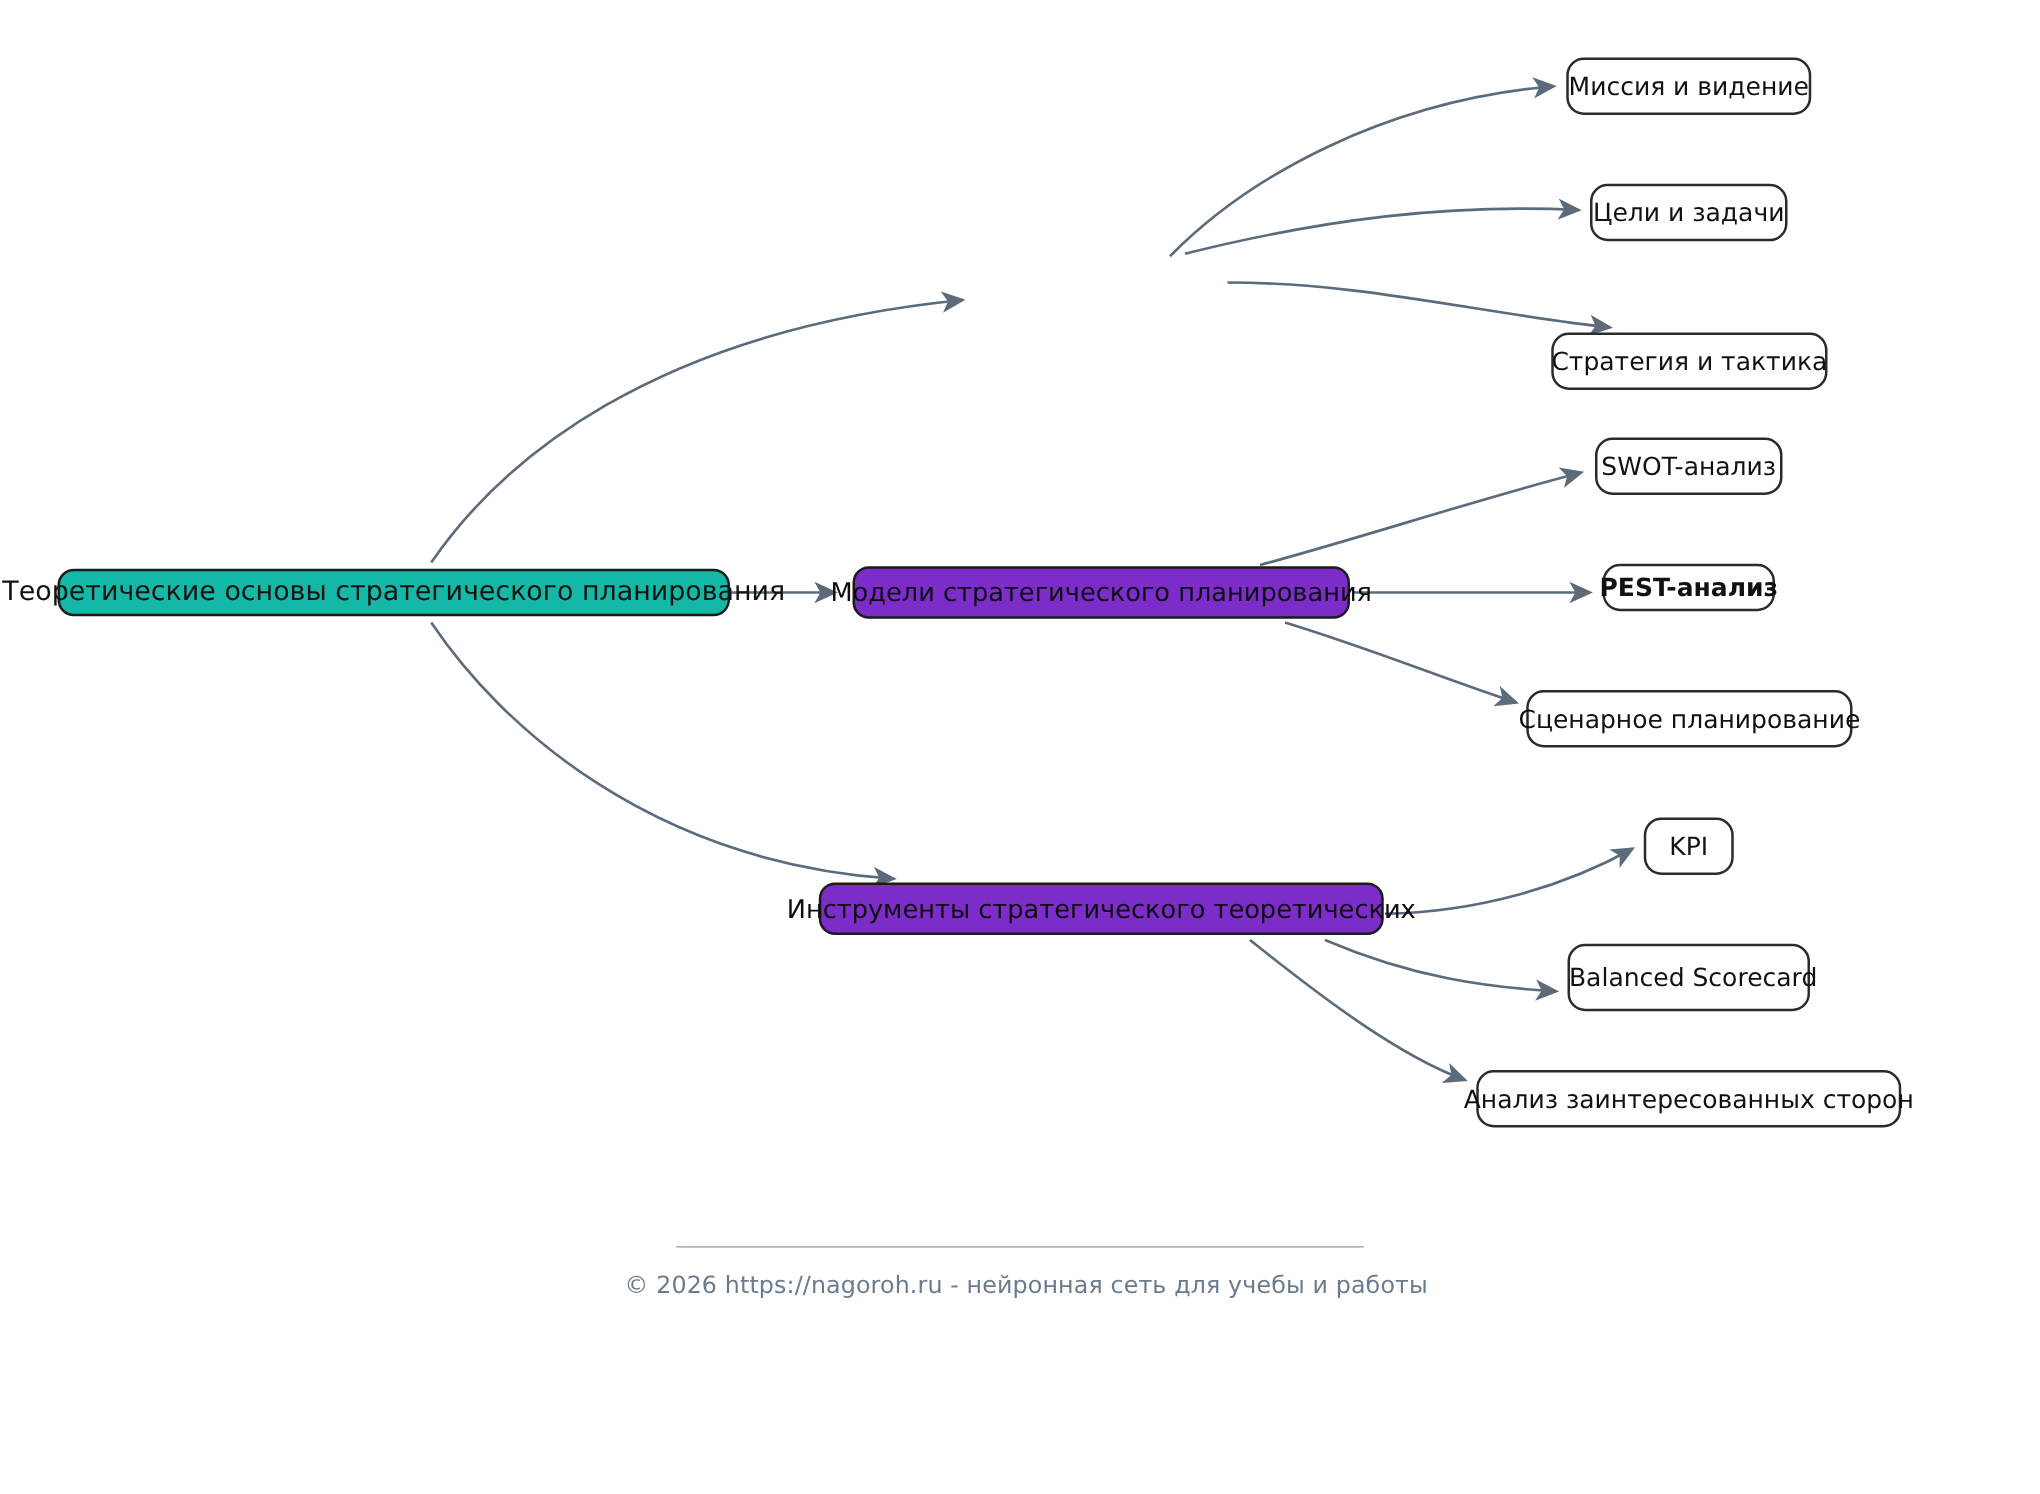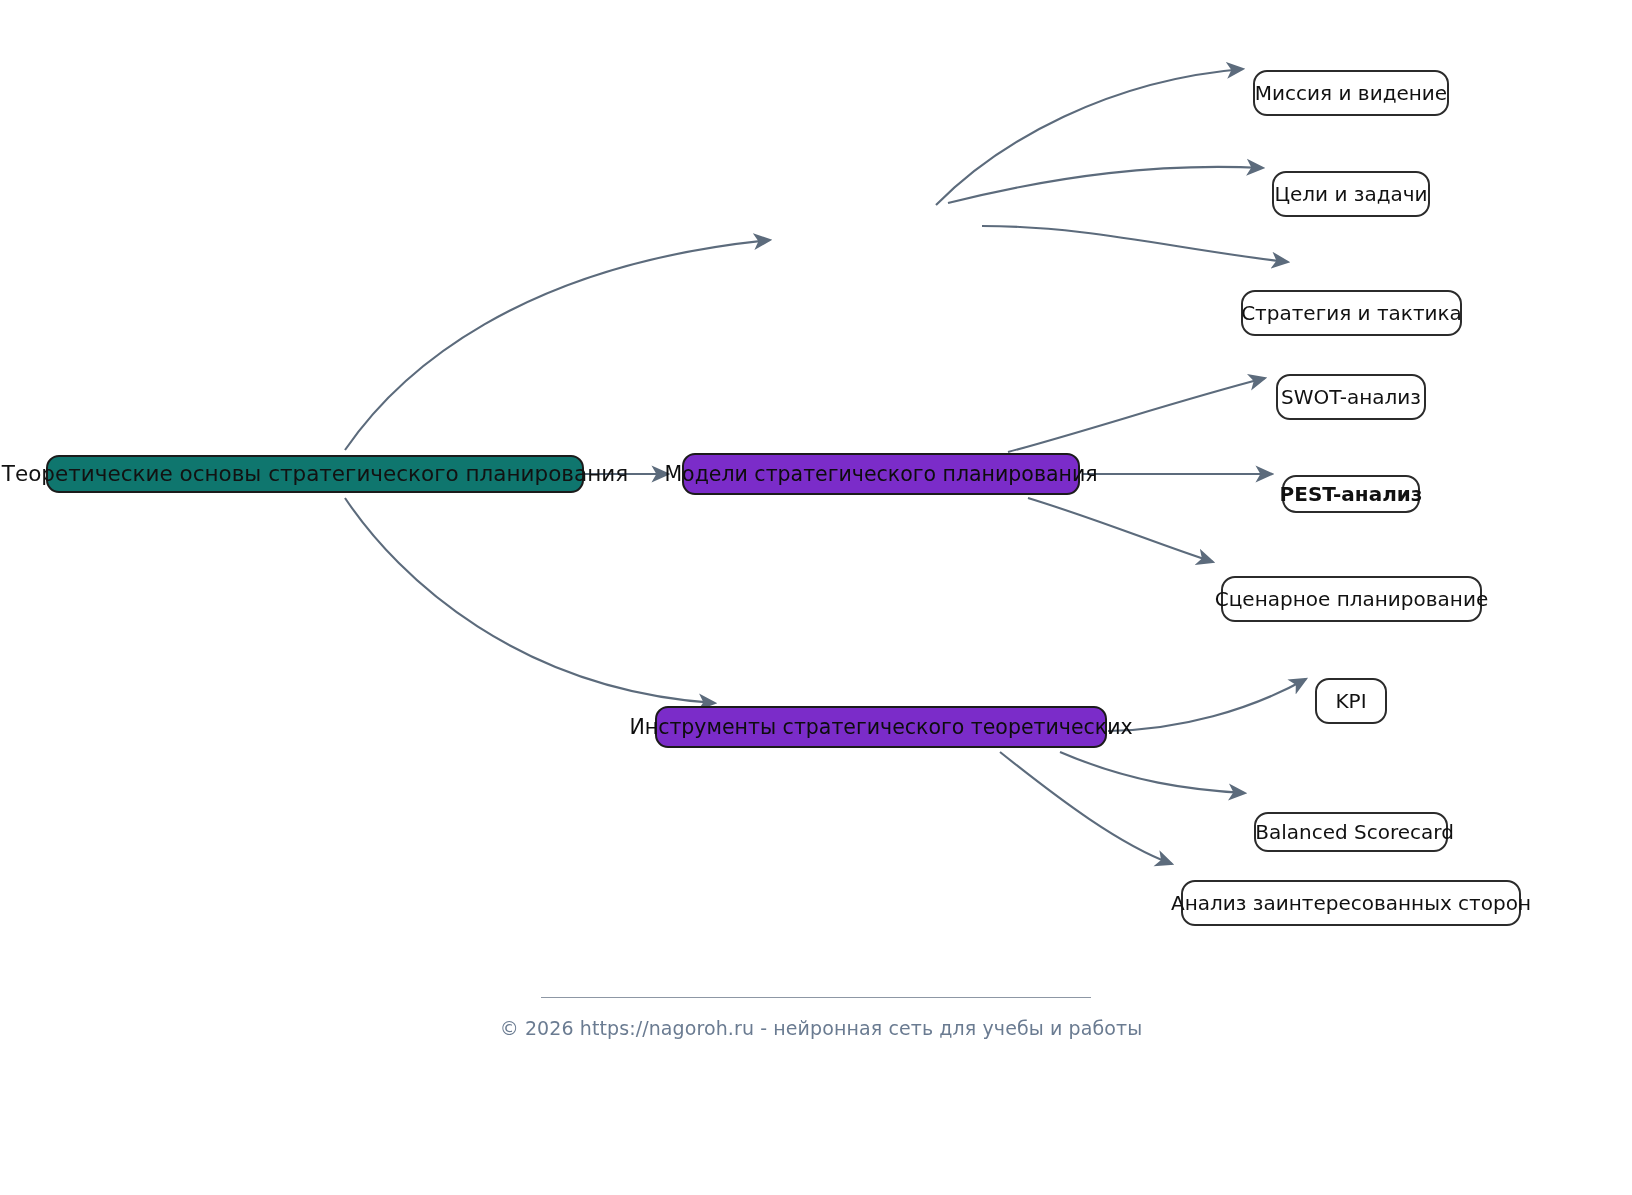--- a/index.html
+++ b/index.html
@@ -36,21 +36,21 @@
     position: absolute;
     box-sizing: border-box;
     display: flex;
     align-items: center;
     justify-content: center;
     white-space: nowrap;
     line-height: 1;
   }
 
   .node-root {
-    background: #0f766e;
+    background: #14b8a6;
     border: 2.2px solid #1b1b1b;
     border-radius: 13px;
     color: #121212;
     font-size: 21.5px;
     padding: 0 15px;
   }
 
   .node-branch {
     background: #7b2cc9;
     border: 2.2px solid #1b1b1b;
@@ -60,21 +60,20 @@
     padding: 0 15px;
   }
 
   .node-leaf {
     background: #ffffff;
     border: 2.2px solid #2b2b2b;
     border-radius: 14px;
     color: #111111;
     font-size: 20px;
     padding: 0 15px;
-    margin-top: 24px;
   }
 
   
   #caption-block {
     position: absolute;
     left: 0;
     top: 980px;
     width: 1632px;
     text-align: center;
   }
@@ -147,21 +146,21 @@
   <div class="node node-leaf" style="left:1241px; top:266px; width:221px; height:46px;">Стратегия и тактика</div>
 
   <div class="node node-leaf" style="left:1276px; top:350px; width:150px; height:46px;">SWOT-анализ</div>
 
   <div class="node node-leaf" style="left:1282px; top:451px; width:138px; height:38px;font-weight:bold;">PEST-анализ</div>
 
   <div class="node node-leaf" style="left:1221px; top:552px; width:261px; height:46px;">Сценарное планирование</div>
 
   <div class="node node-leaf" style="left:1315px; top:654px; width:72px; height:46px;">KPI</div>
 
-  <div class="node node-leaf" style="left:1254px; top:788px; width:194px; height:40px;padding-left:22px;">Balanced Scorecard</div>
+  <div class="node node-leaf" style="left:1254px; top:755px; width:194px; height:54px;padding-left:22px;">Balanced Scorecard</div>
 
   <div class="node node-leaf" style="left:1181px; top:856px; width:340px; height:46px;">Анализ заинтересованных сторон</div>
 
   <div id="caption-block">
     <div id="caption-rule"></div>
     <div id="footer-text">© 2026 https://nagoroh.ru - нейронная сеть для учебы и работы</div>
   </div>
 
 </div>
 

